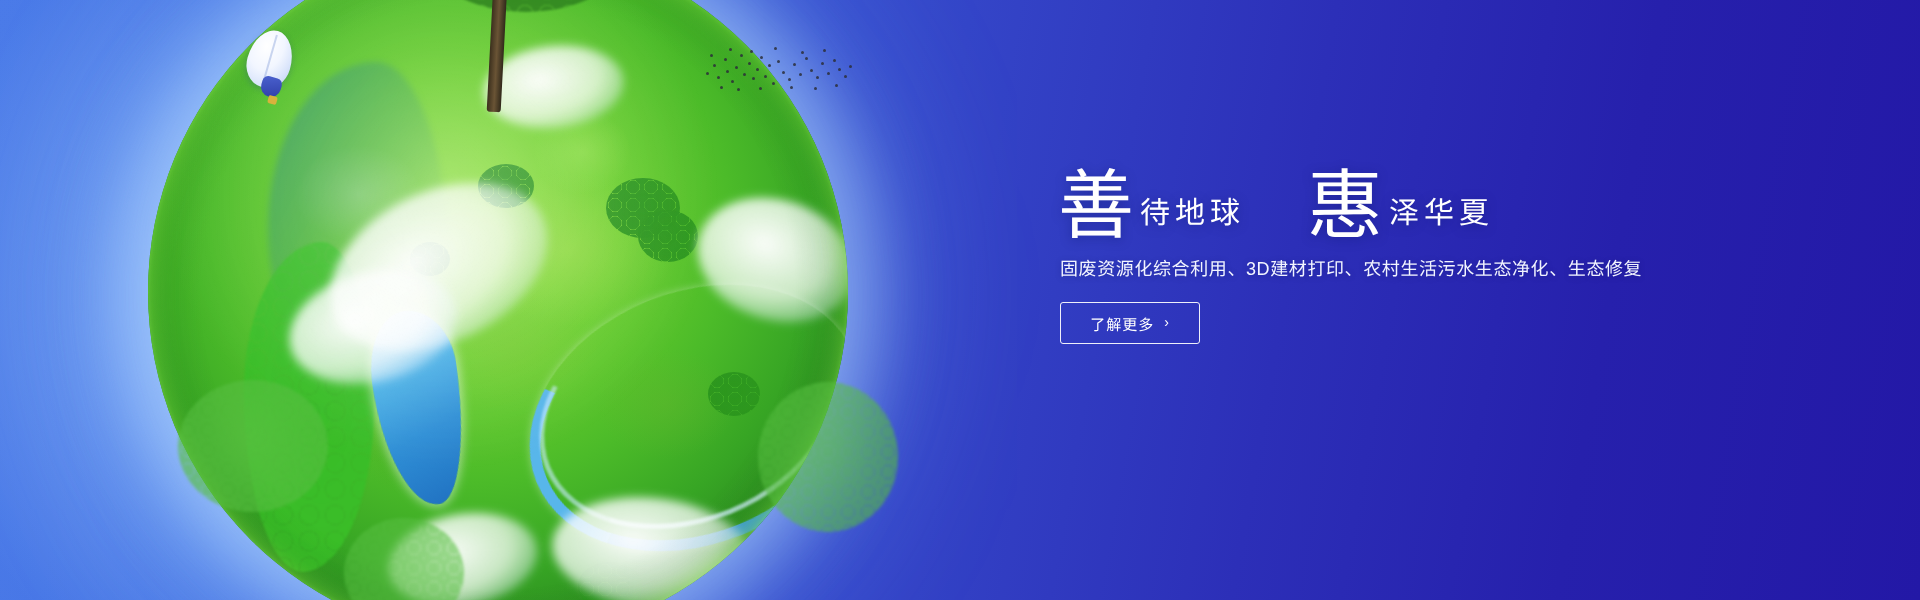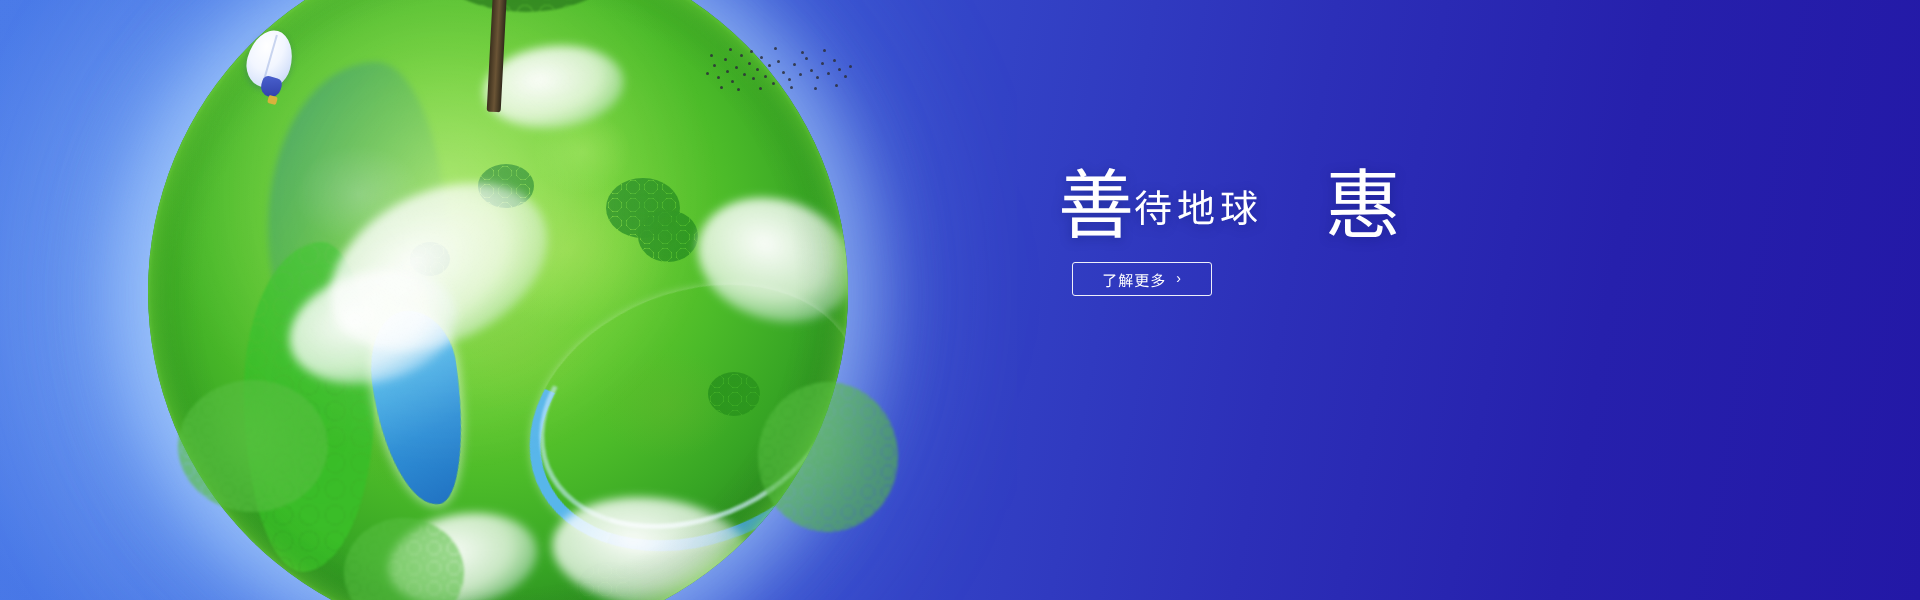--- a/index.html
+++ b/index.html
@@ -395,26 +395,27 @@
     font-family: "Liberation Serif", "DejaVu Serif", serif;
     font-size: 76px;
     line-height: 0.92;
     font-weight: 400;
     letter-spacing: 0;
     position: relative;
     top: 6px;
   }
   .hl-small {
     font-family: "Liberation Serif", "DejaVu Serif", serif;
-    font-size: 38px;
+    font-size: 30px;
     line-height: 1;
     font-weight: 400;
     letter-spacing: 5px;
     position: relative;
     top: -8px;
+    margin-left: 6px;
   }
   .hl-gap { width: 62px; }
 
   .subtitle {
     font-size: 27px;
     letter-spacing: 7.5px;
     font-weight: 400;
     color: #ffffff;
     margin: 14px 0 0 2px;
     white-space: nowrap;
@@ -427,23 +428,23 @@
     margin: 18px 0 0 2px;
     white-space: nowrap;
     text-shadow: 0 1px 6px rgba(10,20,90,0.30);
   }
 
   .cta {
     display: inline-flex;
     align-items: center;
     justify-content: center;
     gap: 10px;
-    margin: 22px 0 0 14px;
+    margin: 22px 0 0 2px;
     width: 140px;
-    height: 34px;
+    height: 42px;
     box-sizing: border-box;
     border: 1px solid rgba(255,255,255,0.92);
     border-radius: 3px;
     background: transparent;
     color: #ffffff;
     font-size: 15px;
     letter-spacing: 1px;
     font-family: "Liberation Sans", "DejaVu Sans", sans-serif;
     cursor: pointer;
     text-decoration: none;
@@ -550,23 +551,25 @@
       <i style="left: 121px; top: 7px;"></i>
     </div>
 
   <div class="copy">
 
     <div class="headline">
       <span class="hl-big">善</span>
       <span class="hl-small">待地球</span>
       <span class="hl-gap"></span>
       <span class="hl-big">惠</span>
+      <span class="hl-small">泽华夏</span>
     </div>
 
 
+    <div class="tagline">固废资源化综合利用、3D建材打印、农村生活污水生态净化、生态修复</div>
 
     <a class="cta" href="#">
       <span>了解更多</span>
       <span class="chev">›</span>
     </a>
 
   </div>
 </div>
 
 </body></html>

